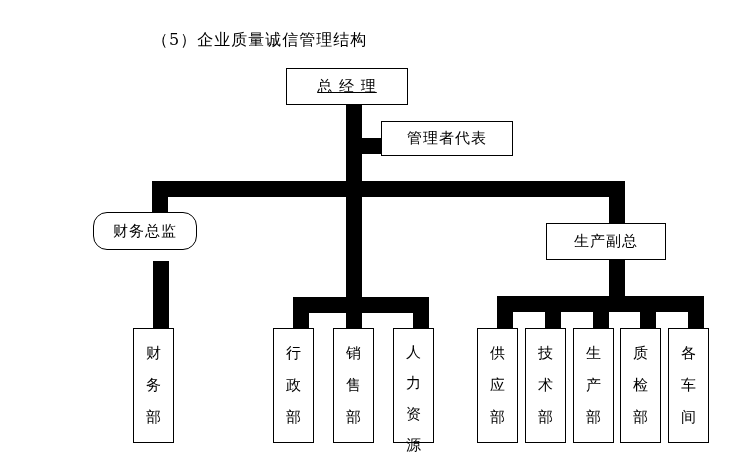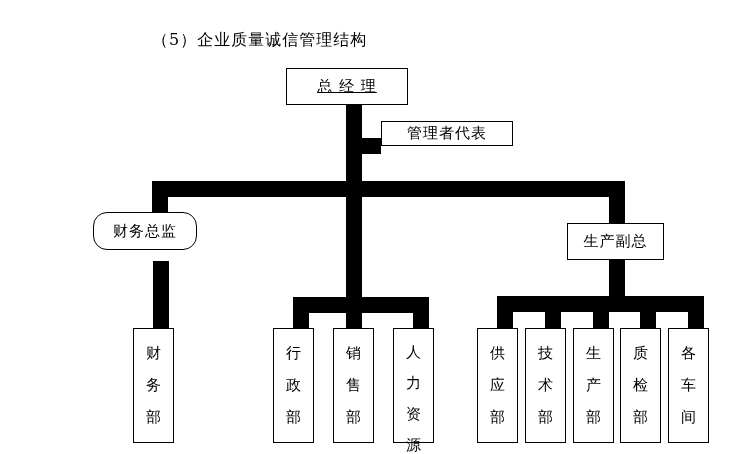--- a/index.html
+++ b/index.html
@@ -43,23 +43,23 @@
     z-index: 2;
   }
   .vbox span { display: block; line-height: 1; }
   .line {
     position: absolute;
     background: #000000;
     z-index: 1;
   }
   
   .box-gm       { left: 270px; top: 52px;  width: 122px; height: 37px; text-decoration: underline; }
-  .box-rep      { left: 365px; top: 105px; width: 132px; height: 25px; }
+  .box-rep      { left: 365px; top: 105px; width: 132px; height: 35px; }
   .box-findir   { left: 77px;  top: 196px; width: 104px; height: 38px; border-radius: 14px; }
-  .box-prodvp   { left: 551px; top: 207px; width: 97px; height: 37px; }
+  .box-prodvp   { left: 530px; top: 207px; width: 120px; height: 37px; }
   
   .vbox { top: 312px; width: 41px; height: 115px; }
   .box-caiwu    { left: 117px; }
   .box-xingzheng{ left: 257px; }
   .box-xiaoshou { left: 317px; }
   .box-renli    { left: 377px; }
   .box-gongying { left: 461px; }
   .box-jishu    { left: 509px; }
   .box-shengchan{ left: 557px; }
   .box-zhijian  { left: 604px; }

